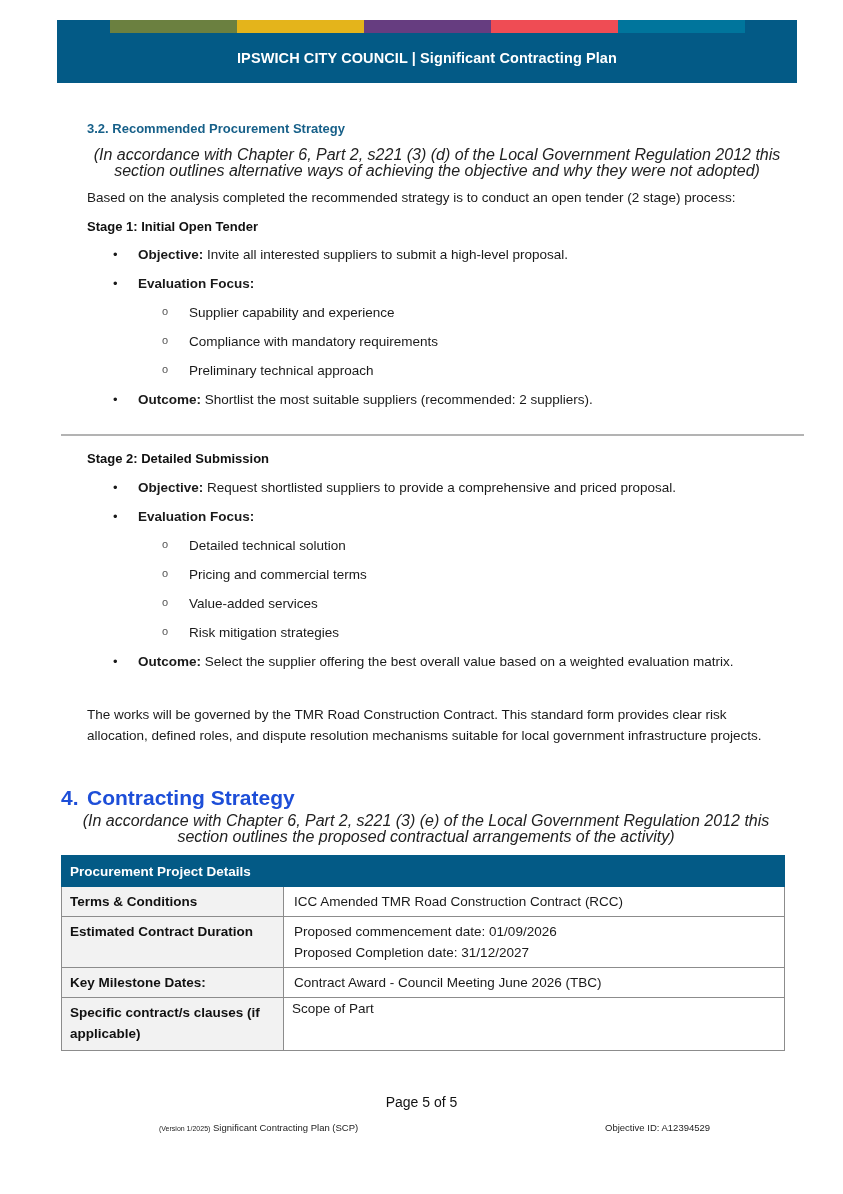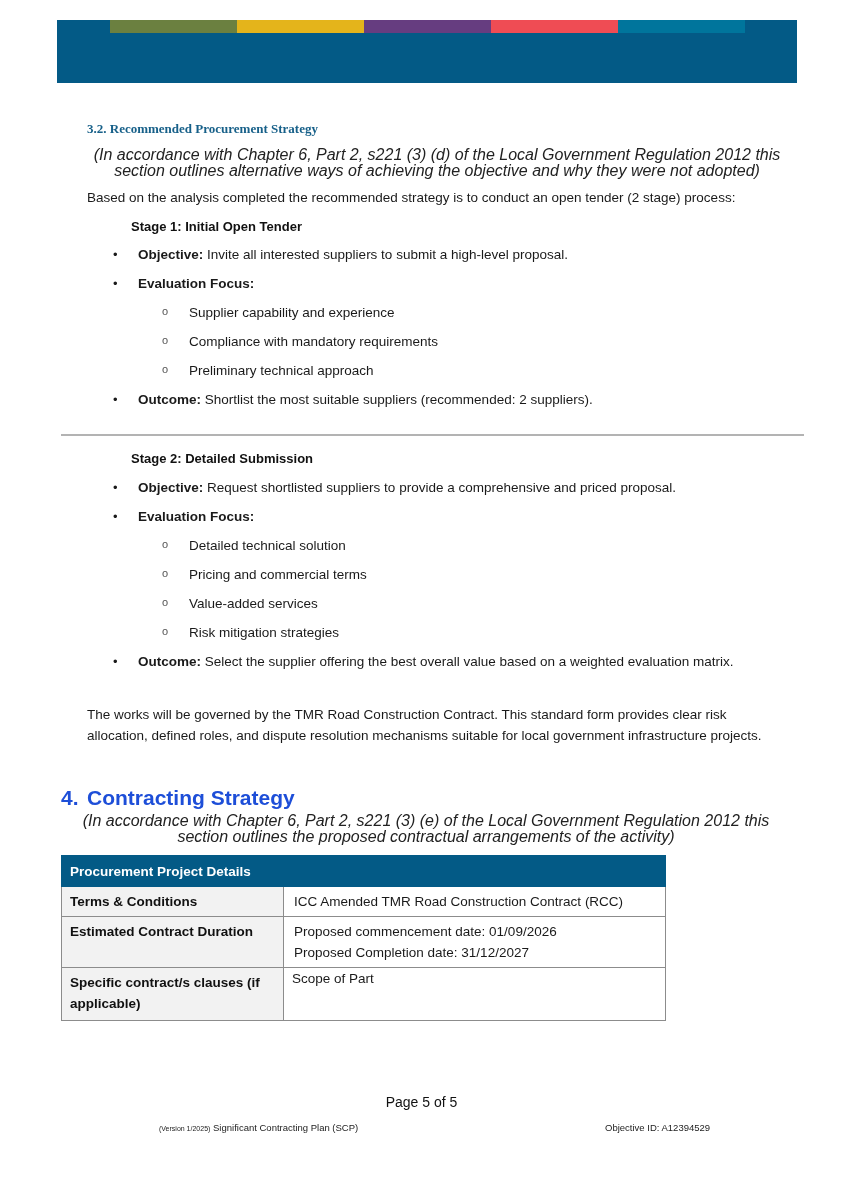--- a/index.html
+++ b/index.html
@@ -11,42 +11,42 @@
       position: absolute; left: 57px; top: 20px; width: 740px; height: 63px;
       background: #035a86;
     }
     .stripes { position: absolute; left: 53px; top: 0; height: 13px; display: flex; }
     .stripe { width: 127px; height: 13px; }
     .header-title {
       position: absolute; left: 0; right: 0; top: 30px; text-align: center;
       color: #ffffff; font-weight: bold; font-size: 14.5px; letter-spacing: 0.1px;
     }
     .h-sub {
-      position: absolute; left: 87px; top: 121px; color: #176089; font-weight: bold; font-size: 13px; font-family: Liberation Serif, serif;
+      position: absolute; left: 87px; top: 121px; color: #176089; font-weight: bold; font-size: 13px;
     }
     .note {
       position: absolute; font-style: italic; font-size: 16px; line-height: 16px; color: #222; text-align: center;
     }
     .para { position: absolute; font-size: 13.5px; line-height: 21px; color: #1a1a1a; }
-    .stage { position: absolute; left: 87px; font-weight: bold; font-size: 13px; color: #111; margin-left: 44px; }
+    .stage { position: absolute; left: 87px; font-weight: bold; font-size: 13px; color: #111; }
     .bullet-row { position: absolute; left: 0; font-size: 13.5px; color: #1a1a1a; white-space: nowrap; }
     .bullet { position: absolute; left: 113px; font-size: 13px; }
     .bullet-text { position: absolute; left: 138px; }
     .sub-bullet { position: absolute; left: 162px; font-size: 11px; color: #555; }
     .sub-text { position: absolute; left: 189px; }
     b { font-weight: bold; }
     .divider {
       position: absolute; left: 61px; top: 434px; width: 743px; height: 2px; background: #b3b3b3;
     }
     .h-main {
       position: absolute; left: 61px; top: 786px; color: #1d4ed8; font-weight: bold; font-size: 21px;
     }
     .h-main .num { display: inline-block; width: 26px; }
     table.details {
-      position: absolute; left: 61px; top: 855px; width: 605px;
+      position: absolute; left: 61px; top: 855px; width: 724px;
       border-collapse: collapse; font-size: 13.5px; border-radius: 13px;
     }
     table.details th {
       background: #035a86; color: #fff; text-align: left; font-weight: bold;
       padding: 0 8px; height: 30px; border: 1px solid #035a86; font-size: 13.5px;
     }
     table.details td { border: 1px solid #8c8c8c; padding: 4px 8px; vertical-align: top; line-height: 21px; }
     table.details td.label { width: 205px; background: #f2f2f2; font-weight: bold; color: #111; }
     table.details td.value { color: #1a1a1a; padding-left: 10px; }
     .page-num { position: absolute; left: 0; right: 0; top: 1094px; text-align: center; font-size: 14px; color: #111; }
@@ -58,20 +58,21 @@
 <body>
 
 <div class="header">
   <div class="stripes">
     <div class="stripe" style="background:#6b8040"></div>
     <div class="stripe" style="background:#e4b41b"></div>
     <div class="stripe" style="background:#663d80"></div>
     <div class="stripe" style="background:#ef4c54"></div>
     <div class="stripe" style="background:#00759c"></div>
   </div>
+  <div class="header-title">IPSWICH CITY COUNCIL | Significant Contracting Plan</div>
 </div>
 
 <div class="h-sub">3.2.  Recommended Procurement Strategy</div>
 <div class="note" style="left:87px; top:147px; width:700px;">(In accordance with Chapter 6, Part 2, s221 (3) (d) of the Local Government Regulation 2012 this section outlines alternative ways of achieving the objective and why they were not adopted)</div>
 <div class="para" style="left:87px; top:187px; white-space:nowrap;">Based on the analysis completed the recommended strategy is to conduct an open tender (2 stage) process:</div>
 
 <div class="stage" style="top:219px;">Stage 1: Initial Open Tender</div>
 
 <div class="bullet-row" style="top:247px;">
   <span class="bullet">•</span>
@@ -152,20 +153,26 @@
       </td>
     </tr>
     <tr>
       <td class="label">Estimated Contract Duration</td>
       <td class="value">
         <div style="">Proposed commencement date: 01/09/2026</div>
         <div>Proposed Completion date: 31/12/2027</div>
       </td>
     </tr>
     <tr>
+      <td class="label">Key Milestone Dates:</td>
+      <td class="value">
+        <div>Contract Award - Council Meeting June 2026 (TBC)</div>
+      </td>
+    </tr>
+    <tr>
       <td class="label" style="padding-bottom:6px;margin-top:32px;">Specific contract/s clauses (if applicable)</td>
       <td class="value" style="padding-top:0; padding-left:8px;">
         <div>Scope of Part</div>
       </td>
     </tr>
   </tbody>
 </table>
 
 <div class="page-num">Page 5 of 5</div>
 <div class="footer-left"><span class="ver">(Version 1/2025)</span><span> Significant Contracting Plan (SCP)</span></div>

